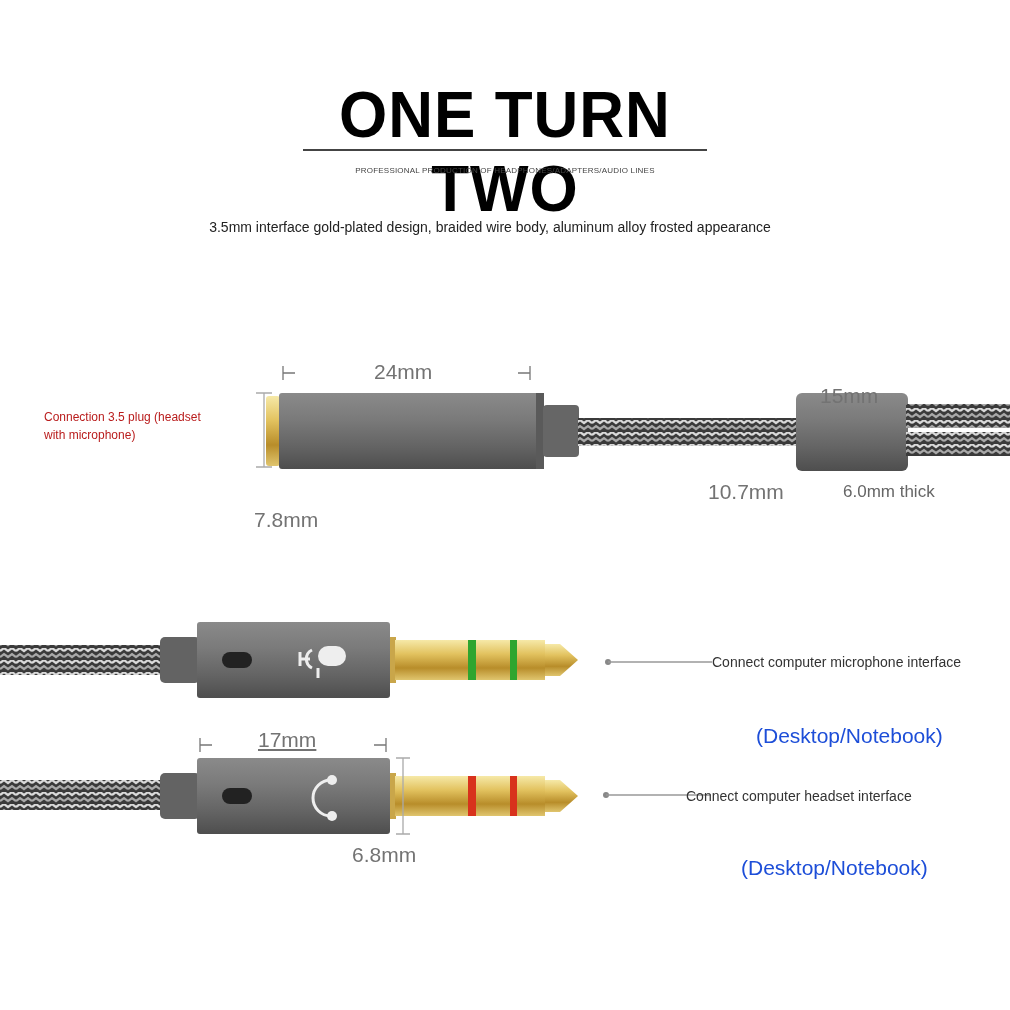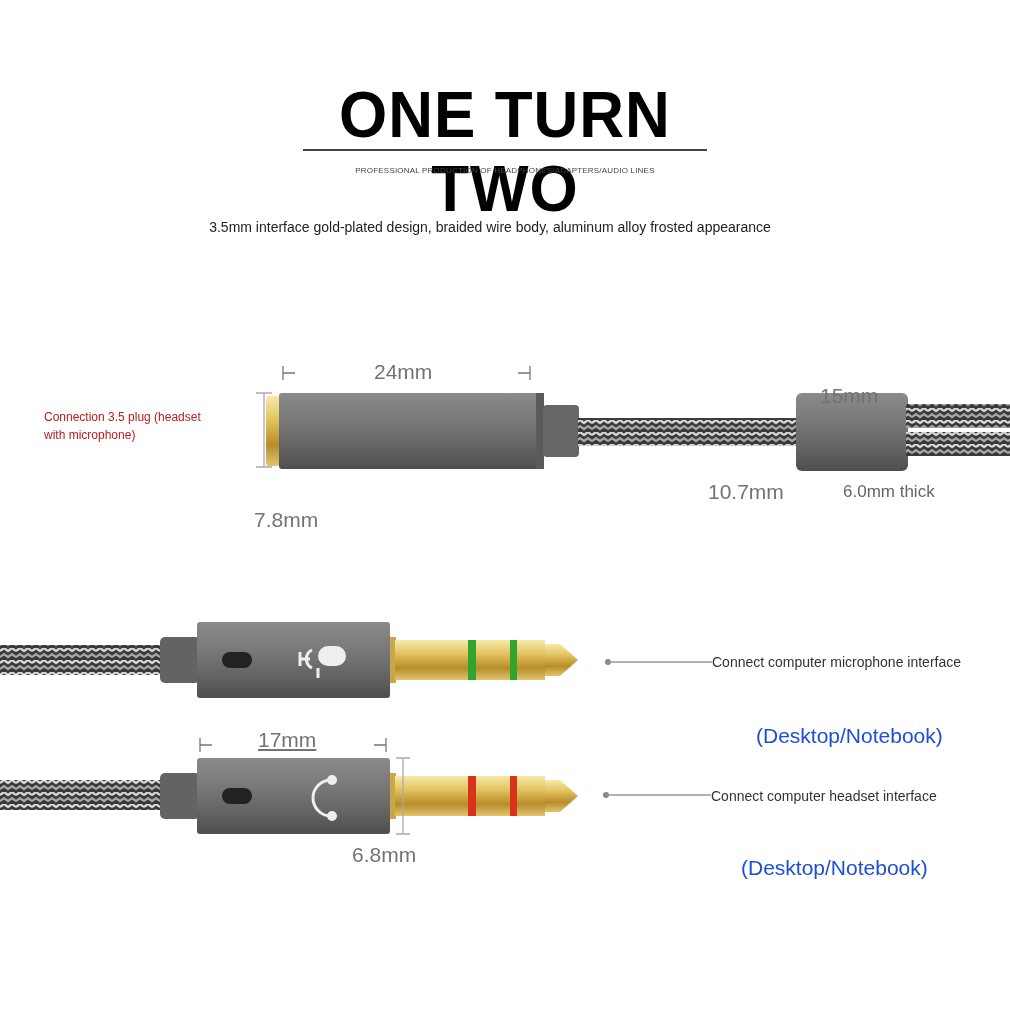--- a/index.html
+++ b/index.html
@@ -106,14 +106,14 @@
 
 <div class="abs dim" style="left:820px;top:384px;">15mm</div>
 <div class="abs dim" style="left:708px;top:480px;">10.7mm</div>
 <div class="abs thick" style="left:836px;top:482px;margin-left:7px;">6.0mm thick</div>
 
 <div class="abs dim" style="left:258px;top:728px;text-decoration:underline;">17mm</div>
 <div class="abs dim" style="left:352px;top:843px;">6.8mm</div>
 
 <div class="abs callout" style="left:712px;top:654px;">Connect computer microphone interface</div>
 <div class="abs callout-sub" style="left:756px;top:682px;">(Desktop/Notebook)</div>
-<div class="abs callout" style="left:711px;top:788px;">Connect computer headset interface</div>
+<div class="abs callout" style="left:686px;top:788px;">Connect computer headset interface</div>
 <div class="abs callout-sub" style="left:741px;top:814px;">(Desktop/Notebook)</div>
 
 </body></html>

